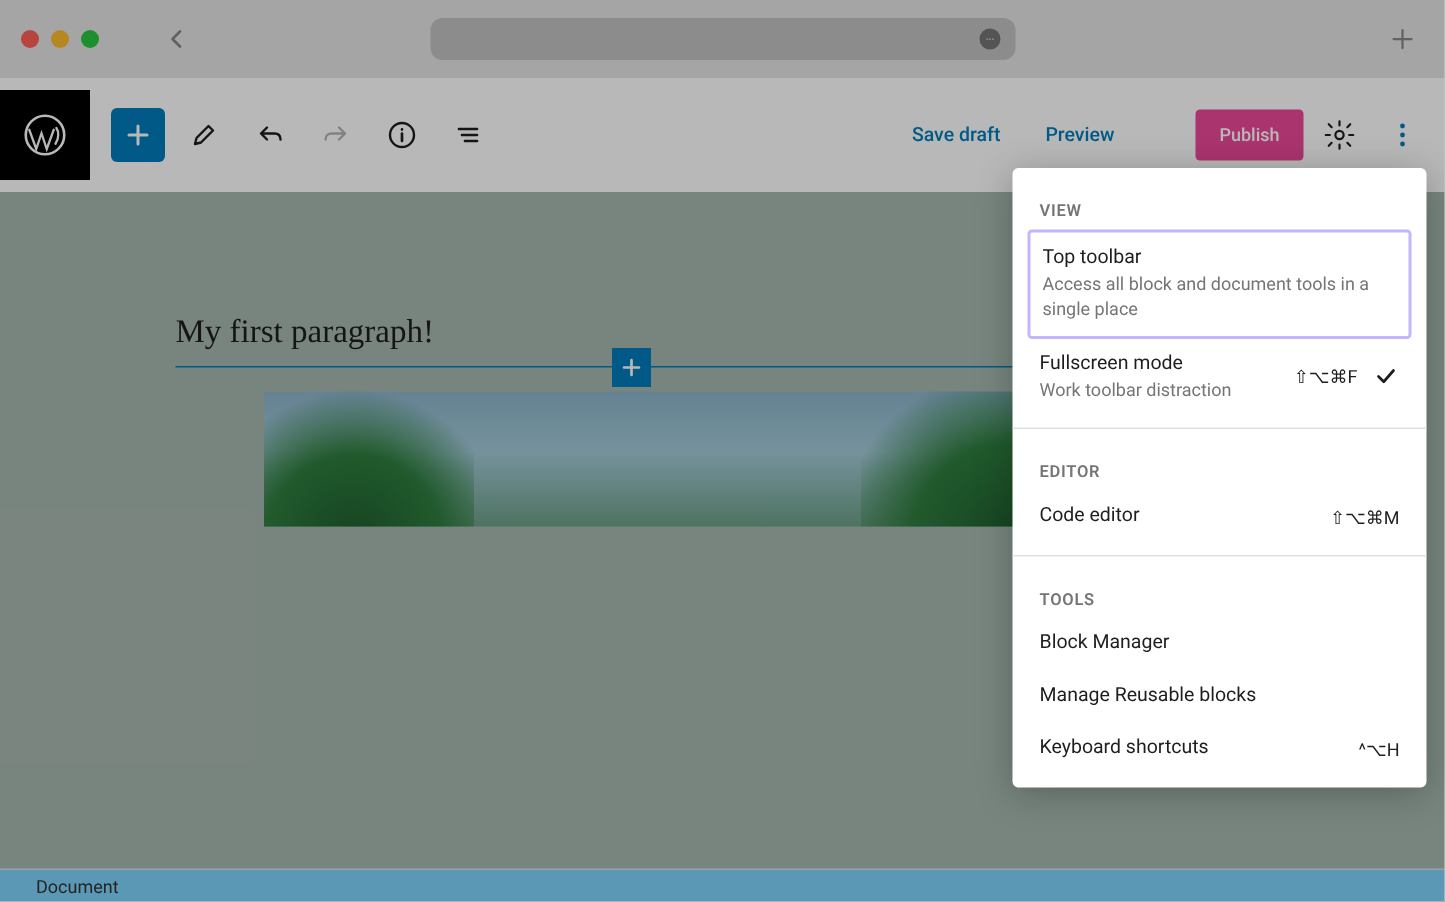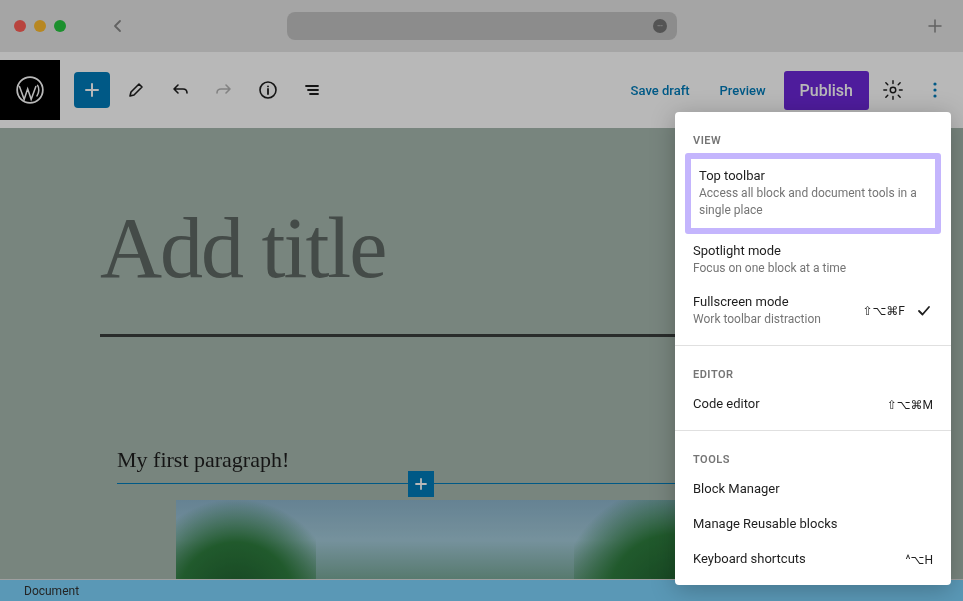--- a/index.html
+++ b/index.html
@@ -19,21 +19,21 @@
 .plus-tab { position: absolute; right: 20px; color: #888; }
 
 .wp-toolbar { height: 76px; background: #fff; display: flex; align-items: center; padding-right: 10px; position: relative; }
 .wp-logo { width: 60px; height: 60px; background: #000; display: flex; align-items: center; justify-content: center; color: #fff; }
 .tb-left { display: flex; align-items: center; gap: 8px; margin-left: 14px; }
 .tb-btn { width: 36px; height: 36px; display: flex; align-items: center; justify-content: center; color: #1e1e1e; border-radius: 4px; }
 .tb-add { background: #007cba; color: #fff; }
 .tb-btn.dim { color: #b5b5b5; }
 .tb-right { margin-left: auto; display: flex; align-items: center; gap: 6px; }
 .tb-link { color: #007cba; font-size: 13px; font-weight: 500; padding: 8px 12px; }
-.tb-publish { background: #6d28d9; color: #fff; font-size: 16px; font-weight: 500; padding: 10px 16px; border-radius: 3px; }
+.tb-publish { background: #ec4899; color: #fff; font-size: 12px; font-weight: 500; padding: 10px 16px; border-radius: 3px; margin-left: 36px; }
 .tb-icon { width: 36px; height: 36px; display: flex; align-items: center; justify-content: center; color: #1e1e1e; }
 
 .editor { position: relative; height: 467px; background: #a7b9af; overflow: hidden; }
 .title-area { padding: 70px 100px 30px 100px; }
 .title-text { font-size: 86px; font-weight: 300; color: #5f6964; font-family: Georgia, serif; letter-spacing: -2px; }
 .title-rule { height: 3px; background: #3a3e3c; margin-top: 36px; width: 650px; }
 .para-block { margin: 80px 0 0 117px; }
 .para-text { font-size: 22px; color: #1e1e1e; font-family: Georgia, serif; margin-bottom: 10px; }
 .para-line { position: relative; width: 608px; border-top: 1px solid #007cba; }
 .para-plus { position: absolute; left: 50%; top: -13px; transform: translateX(-50%); width: 26px; height: 26px; background: #007cba; display: flex; align-items: center; justify-content: center; color: #fff; }
@@ -44,21 +44,21 @@
 
 .statusbar { height: 22px; background: #7dd3fc; border-top: 1px solid #ddd; display: flex; align-items: center; padding: 0 24px; font-size: 12px; color: #333; position: absolute; bottom: 0; left: 0; right: 0; }
 
 .dropdown { position: absolute; top: 112px; right: 12px; width: 276px; background: #fff; border-radius: 4px; box-shadow: 0 4px 24px rgba(0,0,0,0.25); z-index: 10; overflow: hidden; }
 .dd-section { padding: 8px 0; }
 .dd-header { font-size: 11px; font-weight: 600; color: #757575; letter-spacing: 0.5px; padding: 14px 18px 6px 18px; text-transform: uppercase; }
 .dd-item { padding: 9px 18px; cursor: pointer; display: flex; align-items: center; justify-content: space-between; gap: 10px; }
 .dd-item-main { flex: 1; }
 .dd-title { font-size: 13px; color: #1e1e1e; margin-bottom: 2px; }
 .dd-desc { font-size: 12px; color: #757575; line-height: 1.4; }
-.dd-item.highlighted { margin: 0 10px; border: 6px solid #c4b5fd; border-radius: 3px; padding: 9px 8px; }
+.dd-item.highlighted { margin: 0 10px; border: 2px solid #c4b5fd; border-radius: 3px; padding: 9px 8px; }
 .dd-shortcut { font-size: 12px; color: #1e1e1e; white-space: nowrap; }
 .dd-check { color: #1e1e1e; }
 .dd-divider { height: 1px; background: #e0e0e0; }
 
 svg { display: block; }
 </style>
 </head>
 <body>
 
 <div class="titlebar">
@@ -136,24 +136,20 @@
       <svg width="20" height="20" viewBox="0 0 20 20">
           <circle cx="10" cy="4" r="1.6" fill="#007cba"></circle>
           <circle cx="10" cy="10" r="1.6" fill="#007cba"></circle>
           <circle cx="10" cy="16" r="1.6" fill="#007cba"></circle>
         </svg>
     </div>
   </div>
 </div>
 
 <div class="editor">
-  <div class="title-area">
-    <div class="title-text">Add title</div>
-    <div class="title-rule"></div>
-  </div>
   <div class="para-block">
     <div class="para-text">My first paragraph!</div>
     <div class="para-line">
       <div class="para-plus">
         <svg width="16" height="16" viewBox="0 0 16 16">
             <path d="M8 3 V13 M3 8 H13" stroke="#fff" stroke-width="1.8" stroke-linecap="round"></path>
           </svg>
       </div>
     </div>
   </div>
@@ -173,26 +169,20 @@
   <div class="dd-section">
     <div class="dd-header">VIEW</div>
     <div class="dd-item highlighted">
       <div class="dd-item-main">
         <div class="dd-title">Top toolbar</div>
         <div class="dd-desc">Access all block and document tools in a single place</div>
       </div>
     </div>
     <div class="dd-item">
       <div class="dd-item-main">
-        <div class="dd-title">Spotlight mode</div>
-        <div class="dd-desc">Focus on one block at a time</div>
-      </div>
-    </div>
-    <div class="dd-item">
-      <div class="dd-item-main">
         <div class="dd-title">Fullscreen mode</div>
         <div class="dd-desc">Work toolbar distraction</div>
       </div>
       <span class="dd-shortcut">⇧⌥⌘F</span>
       <span class="dd-check">
         <svg width="18" height="18" viewBox="0 0 18 18">
             <path d="M4 9 L7.5 12.5 L14 5" stroke="currentColor" stroke-width="1.8" fill="none" stroke-linecap="round" stroke-linejoin="round"></path>
           </svg>
       </span>
     </div>

